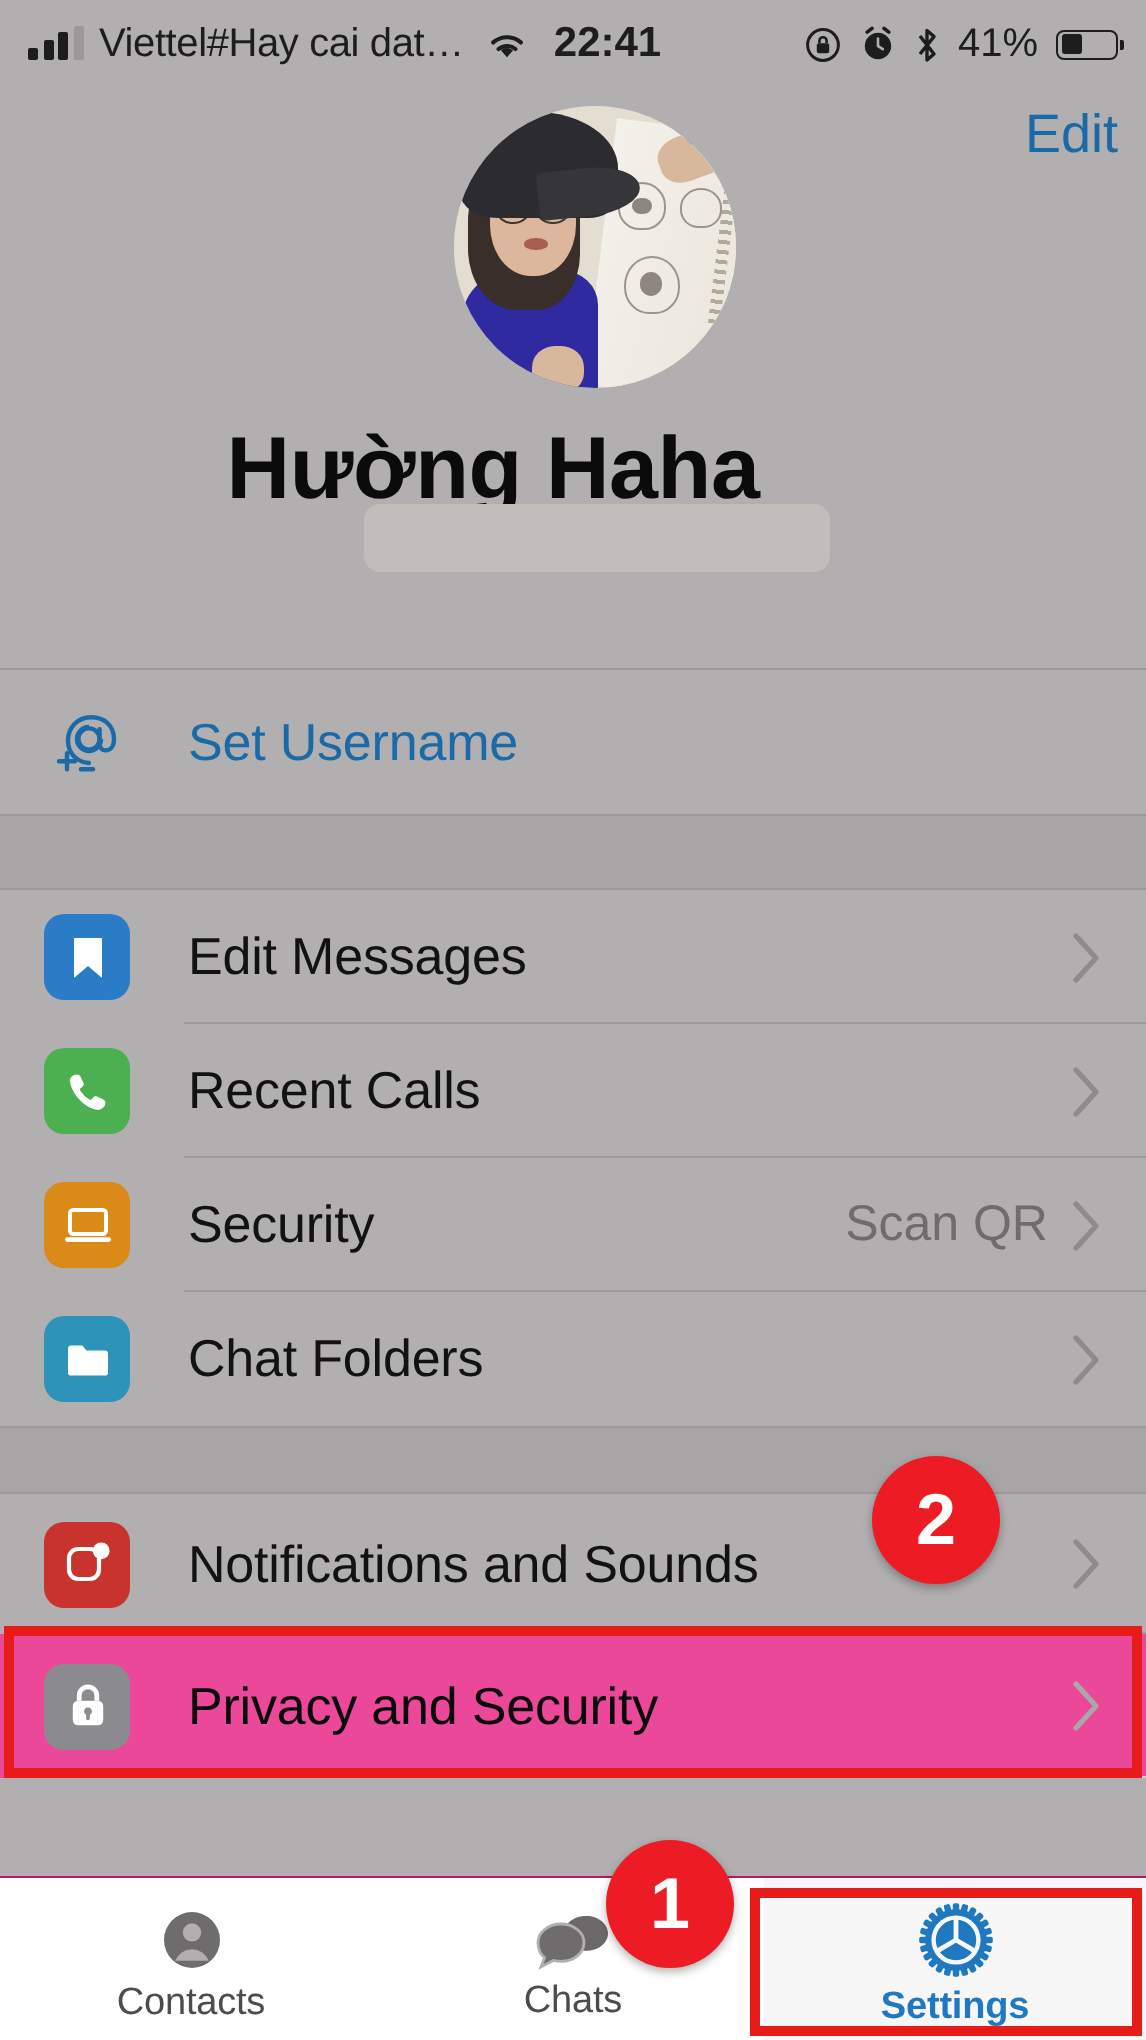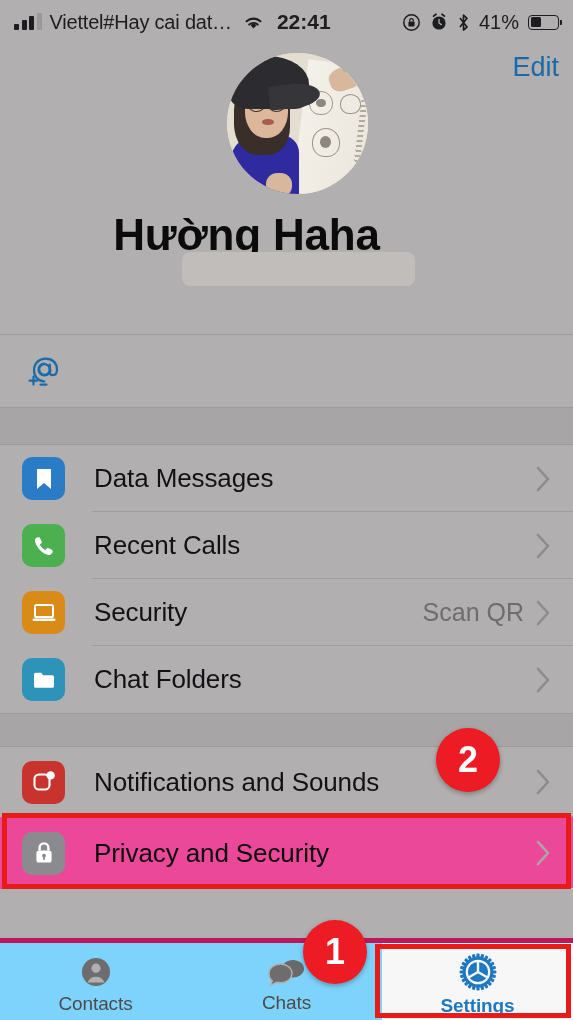--- a/index.html
+++ b/index.html
@@ -157,22 +157,22 @@
   
   .row-highlight { background: #ec4899; }
   .row-highlight .label { color: #0a0a0b; }
   .row-highlight .hairline { background: #d4d2d3; }
   .row-highlight .chev { color: #a9a7a8; }
 
   
   .tabbar {
     position: absolute; left: 0; bottom: 0;
     width: 573px; height: 82px;
-    background: #7dd3fc;
-    border-top: 5px solid #be185d;
+    background: #ffffff;
+    border-top: 1px solid #be185d;
     display: flex;
   }
   .tab {
     flex: 1; display: flex; flex-direction: column;
     align-items: center; justify-content: center; gap: 4px;
     padding-top: 6px;
   }
   .tab .tlabel { font-size: 19px; color: #4d4b4c; letter-spacing: -0.1px; }
   .tab-active { background: #f7f7f7; }
   .tab-active .tlabel { color: #1f78c0; font-weight: 600; }
@@ -274,36 +274,37 @@
     <div class="row row-username">
       <span class="icon" style="background:transparent;">
         <svg width="42" height="40" viewBox="0 0 42 40">
           <path d="M27.5 18.5a6 6 0 1 1-6-6" fill="none" stroke="#1a6aa8" stroke-width="2.2"></path>
           <circle cx="21.5" cy="18.5" r="5.3" fill="none" stroke="#1a6aa8" stroke-width="2.2"></circle>
           <path d="M26.8 13.6v7.3c0 2.2 1.3 3.3 3 3.3 2.4 0 4.2-2 4.2-5.6 0-6.6-4.6-11-11.4-11-6.5 0-11.6 4.8-11.6 11.6 0 6.2 4 10.7 10.4 11.3" fill="none" stroke="#1a6aa8" stroke-width="2.2" stroke-linecap="round"></path>
           <path d="M6.5 29.6h8M10.5 25.6v8" stroke="#1a6aa8" stroke-width="2.2" stroke-linecap="round"></path>
           <path d="M17.5 33.6h6" stroke="#1a6aa8" stroke-width="2.2" stroke-linecap="round"></path>
         </svg>
       </span>
+      <span class="label">Set Username</span>
     </div>
   </div>
   <div class="sep" style="top:407px;"></div>
 
   <div class="gap" style="top:408px;height:36px;"></div>
   <div class="sep" style="top:444px;"></div>
 
   <div class="group" style="top:445px;">
 
     <div class="row">
       <span class="icon ic-saved">
         <svg width="22" height="24" viewBox="0 0 22 24">
             <path d="M4 2h14v20l-7-6-7 6z" fill="#fff"></path>
           </svg>
       </span>
-      <span class="label">Data Messages</span>
+      <span class="label">Edit Messages</span>
       <span class="chev">
         <svg width="15" height="26" viewBox="0 0 15 26">
             <path d="M2 2l10 11L2 24" fill="none" stroke="currentColor" stroke-width="2.6" stroke-linecap="round" stroke-linejoin="round"></path>
           </svg>
       </span>
       <span class="hairline"></span>
     </div>
 
     <div class="row">
       <span class="icon ic-calls">

